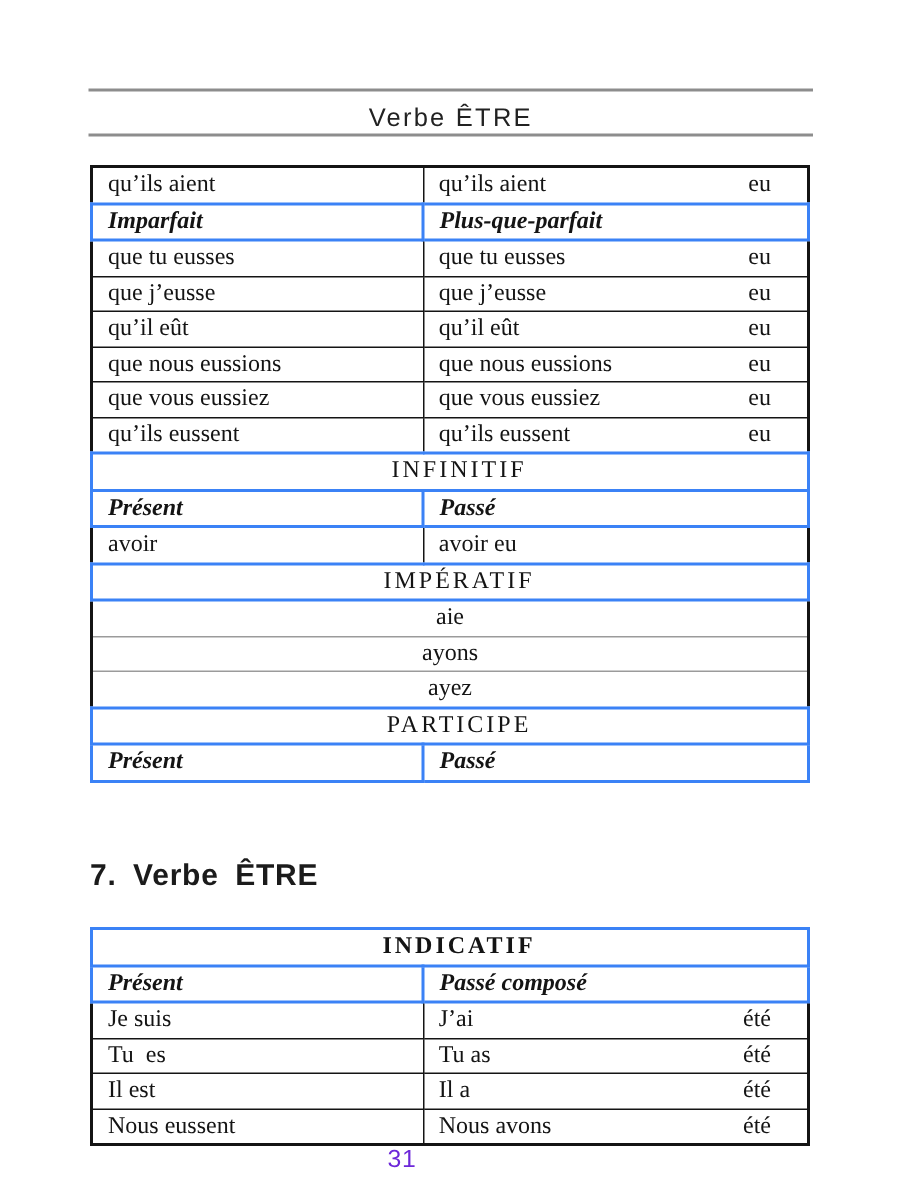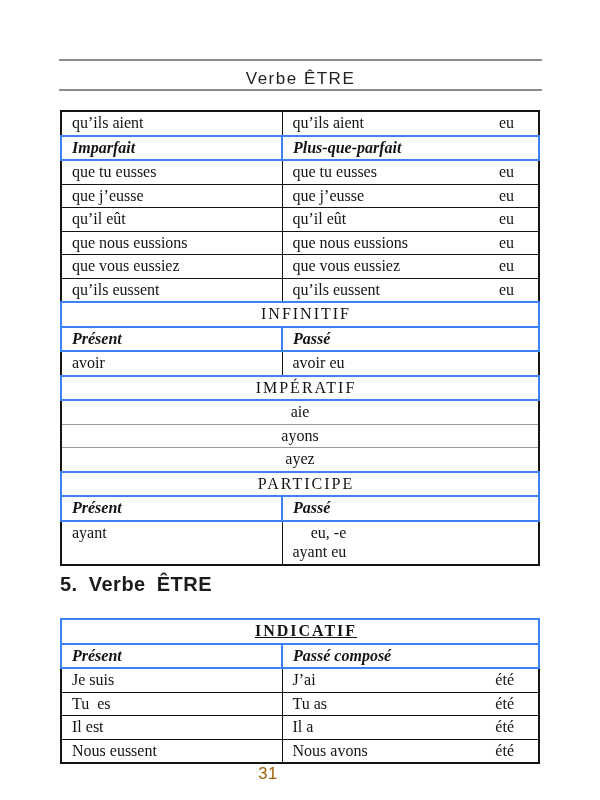--- a/index.html
+++ b/index.html
@@ -24,34 +24,34 @@
   }
   .t-avoir{top:110px;}
   .t-etre{top:618px;}
   col.col-left{width:221px;}
   col.col-right{width:257px;}
   .cell{padding:1px 8px 2px 10px;vertical-align:top;line-height:19.5px;}
   .txt{white-space:pre-wrap;text-align:right;}
   .row-pair td{border:1px solid #141414;}
   .row-moods td{border:2px solid #3b82f6;font-weight:bold;font-style:italic;}
   .row-section td{border:2px solid #3b82f6;text-align:center;letter-spacing:2px;padding:1px 0 2px 12px;}
-  .row-bold td{font-weight:bold;text-decoration:underline;}
+  .row-bold td{font-weight:bold;}
   .row-form td{border:1px solid #9b9b9b;text-align:center;padding:1px 0 2px 0;}
   .flex{display:flex;justify-content:space-between;align-items:flex-start;}
   .aux{margin-right:16px;white-space:pre;}
   
   .section-heading{
     position:absolute;left:60px;top:573px;margin:0;
     font-family:"Liberation Sans",sans-serif;font-size:20px;font-weight:bold;
     letter-spacing:0.5px;word-spacing:5px;color:#1b1b1b;
   }
   
   .page-number{
     position:absolute;left:0;top:764px;width:536px;text-align:center;
-    font-family:"Liberation Sans",sans-serif;font-size:16.5px;color:#a16207;
+    font-family:"Liberation Sans",sans-serif;font-size:16.5px;color:#6d28d9;
     letter-spacing:0.5px;
   }
 </style>
 </head>
 <body>
 
 <div class="page">
 
   <div class="running-header">
     <span>Verbe ÊTRE</span>
@@ -169,33 +169,24 @@
           <td colspan="2" class="cell"><span class="txt">PARTICIPE</span></td>
         </tr>
         <tr class="row-moods">
           <td class="cell"><span class="txt">Présent</span></td>
           <td class="cell">
             <div class="flex">
               <span class="txt">Passé</span>
             </div>
           </td>
         </tr>
-        <tr class="row-pair">
-          <td class="cell"><span class="txt">ayant</span></td>
-          <td class="cell">
-            <div class="flex">
-              <span class="txt">eu, -e
-ayant eu</span>
-            </div>
-          </td>
-        </tr>
       </tbody>
   </table>
 
-  <h2 class="section-heading">5. Verbe ÊTRE</h2>
+  <h2 class="section-heading">7. Verbe ÊTRE</h2>
 
   <table class="conj-table t-etre">
     <colgroup>
         <col class="col-left">
         <col class="col-right">
       </colgroup>
     <tbody>
         <tr class="row-section row-bold">
           <td colspan="2" class="cell"><span class="txt">INDICATIF</span></td>
         </tr>

